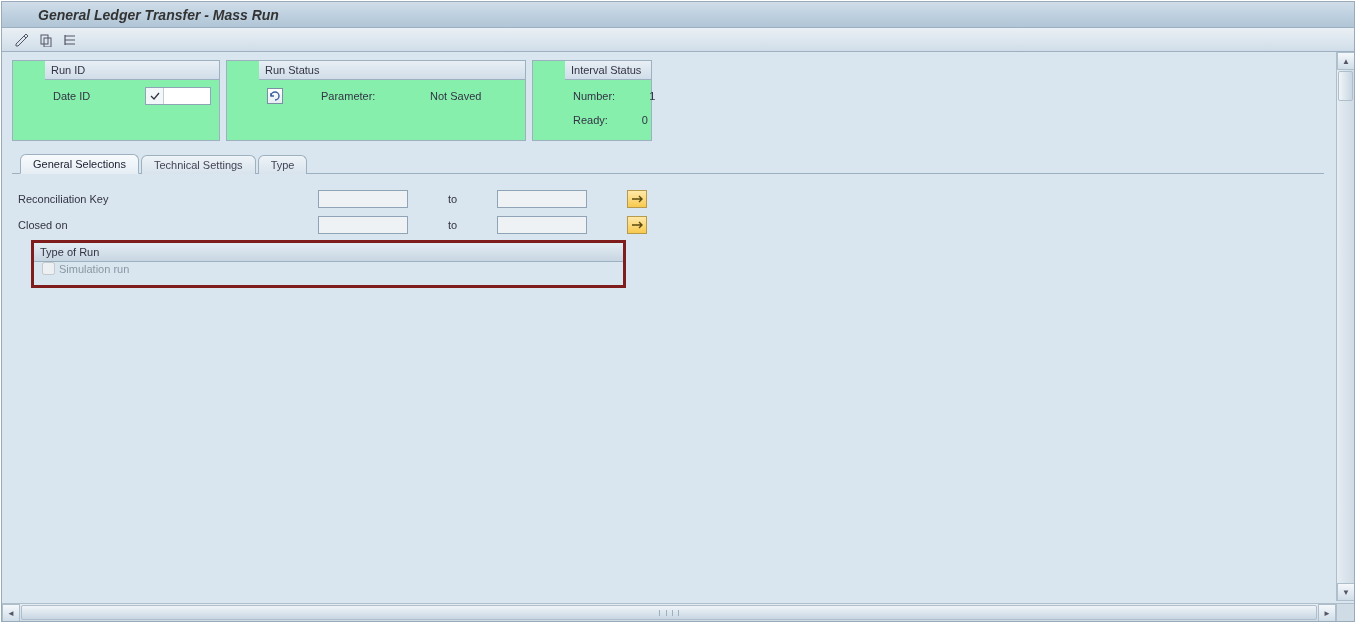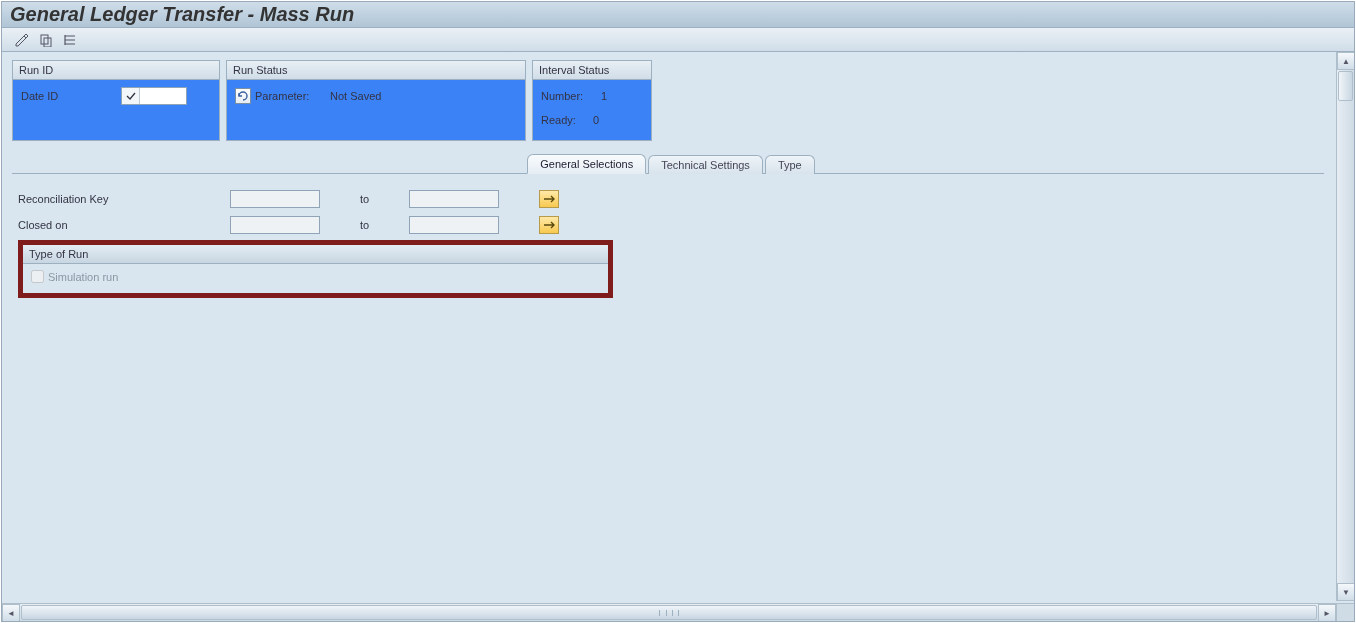--- a/index.html
+++ b/index.html
@@ -25,22 +25,23 @@
       background: linear-gradient(to bottom, #d0dde8 0%, #bfd1e0 50%, #b0c5d6 100%);
       height: 26px;
       border-bottom: 1px solid #9db0c0;
       display: flex;
       align-items: center;
       padding: 0 8px;
     }
     .titlebar-text {
       font-weight: bold;
       font-style: italic;
-      font-size: 20px;
+      font-size: 14px;
       color: #333;
+      margin-left: 28px;
     }
     .toolbar {
       background: linear-gradient(to bottom, #eaf0f5 0%, #dde7ef 50%, #d0dde8 100%);
       height: 24px;
       border-bottom: 1px solid #9db0c0;
       display: flex;
       align-items: center;
       padding: 0 12px;
       gap: 8px;
       position: relative;
@@ -79,37 +80,39 @@
       bottom: 20px;
       padding: 8px 10px;
     }
     .top-panels {
       display: flex;
       gap: 6px;
       margin-bottom: 12px;
     }
     .panel {
       border: 1px solid #9db0c0;
-      background: #3b82f6;
+      background: #86efac;
+      padding-left: 32px;
     }
     .panel-header {
       background: linear-gradient(to bottom, #e8eff5 0%, #d0dde8 100%);
       border-bottom: 1px solid #9db0c0;
       padding: 3px 6px;
       font-size: 11px;
       color: #334;
     }
     .panel-body {
       padding: 6px 8px;
     }
     .panel-row {
       display: flex;
       align-items: center;
       margin-bottom: 4px;
       min-height: 20px;
+      gap: 34px;
     }
     .panel-label {
       color: #334;
     }
     .panel-value {
       color: #334;
     }
     .run-id { width: 208px; }
     .run-status { width: 300px; }
     .interval-status { width: 120px; }
@@ -147,21 +150,20 @@
       border: 1px solid #7a8fa2;
       background: linear-gradient(to bottom, #fff, #e6edf3);
       margin-right: 4px;
     }
     .tabs {
       display: flex;
       align-items: flex-end;
       margin-left: 8px;
       position: relative;
       z-index: 2;
-      justify-content: center;
     }
     .tab {
       background: linear-gradient(to bottom, #eef4f8 0%, #d8e3ec 100%);
       border: 1px solid #9db0c0;
       border-bottom: none;
       border-radius: 6px 6px 0 0;
       padding: 3px 12px;
       margin-right: 2px;
       font-size: 11px;
       color: #445;
@@ -185,21 +187,21 @@
     .tab-content {
       padding: 14px 6px;
     }
     .form-row {
       display: flex;
       align-items: center;
       margin-bottom: 4px;
       height: 22px;
     }
     .form-label {
-      width: 212px;
+      width: 300px;
       color: #334;
     }
     .form-input {
       width: 90px;
       height: 18px;
       border: 1px solid #8fa5b7;
       background: #eef2f5;
       font-size: 11px;
       padding: 0 3px;
     }
@@ -212,34 +214,35 @@
       height: 18px;
       border: 1px solid #b89b4a;
       background: linear-gradient(to bottom, #ffe9a8, #f7c94f);
       display: inline-flex;
       align-items: center;
       justify-content: center;
       cursor: pointer;
       margin-left: 40px;
     }
     .type-of-run {
-      border: 5px solid #7f1d1d;
+      border: 3px solid #7f1d1d;
       width: 595px;
       margin-top: 4px;
       background: #d9e6ef;
+      margin-left: 13px;
     }
     .type-header {
       background: linear-gradient(to bottom, #e3ecf3 0%, #c8d6e2 100%);
       border-bottom: 1px solid #9db0c0;
       padding: 3px 6px;
       font-size: 11px;
       color: #334;
     }
     .type-body {
-      padding: 6px 8px 10px;
+      padding: 0 8px 10px;
     }
     .sim-check {
       display: flex;
       align-items: center;
       color: #8a98a4;
     }
     .sim-check input {
       margin-right: 4px;
     }
     .vscroll {

